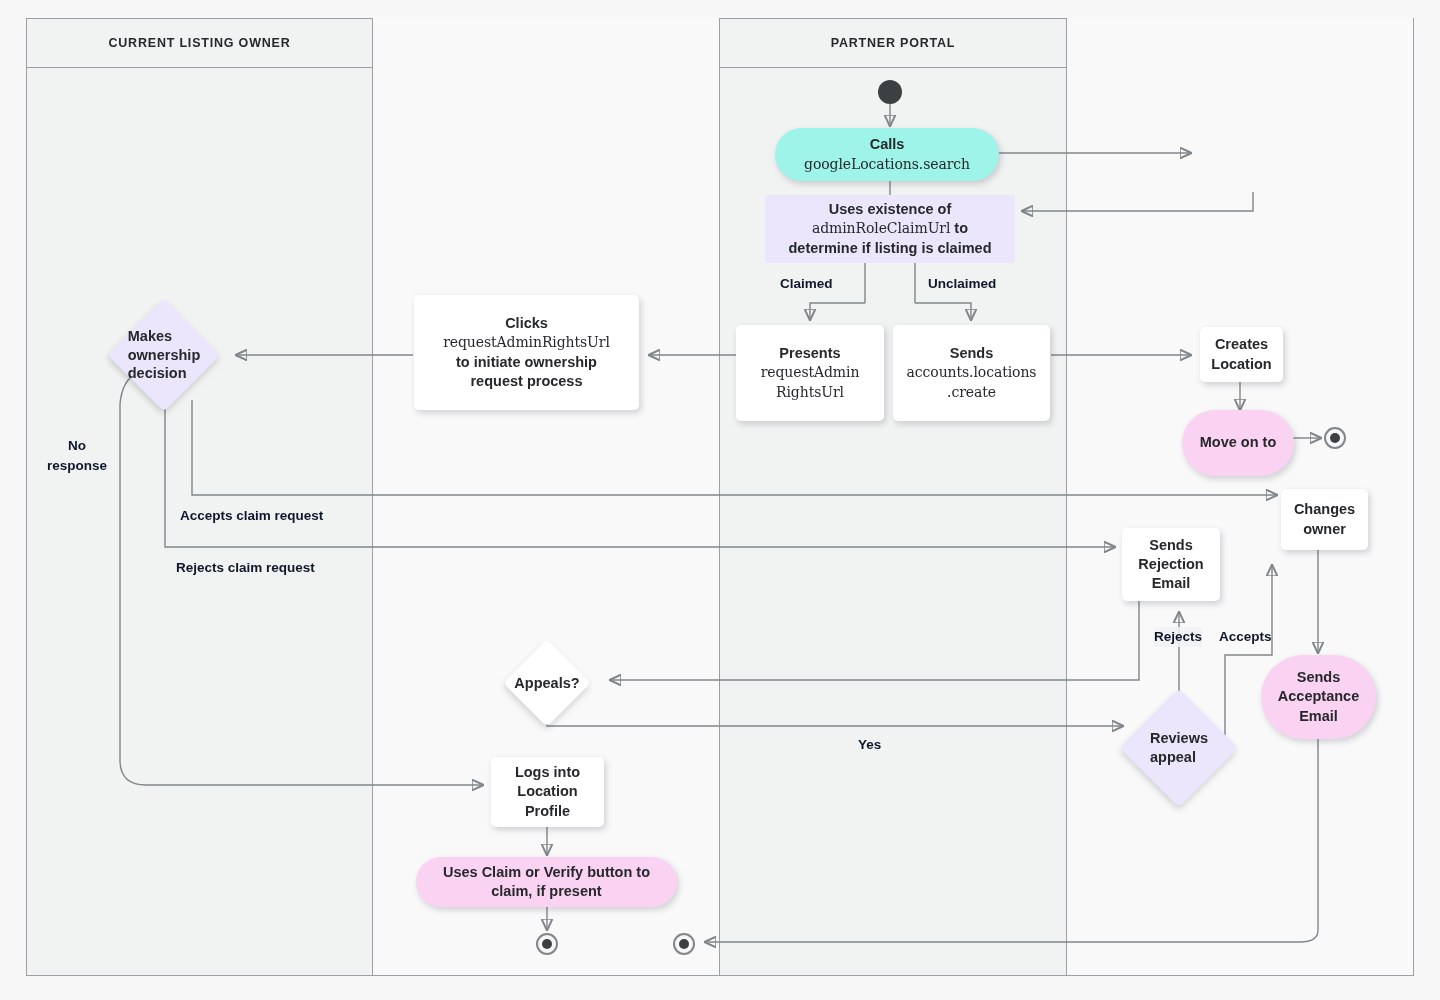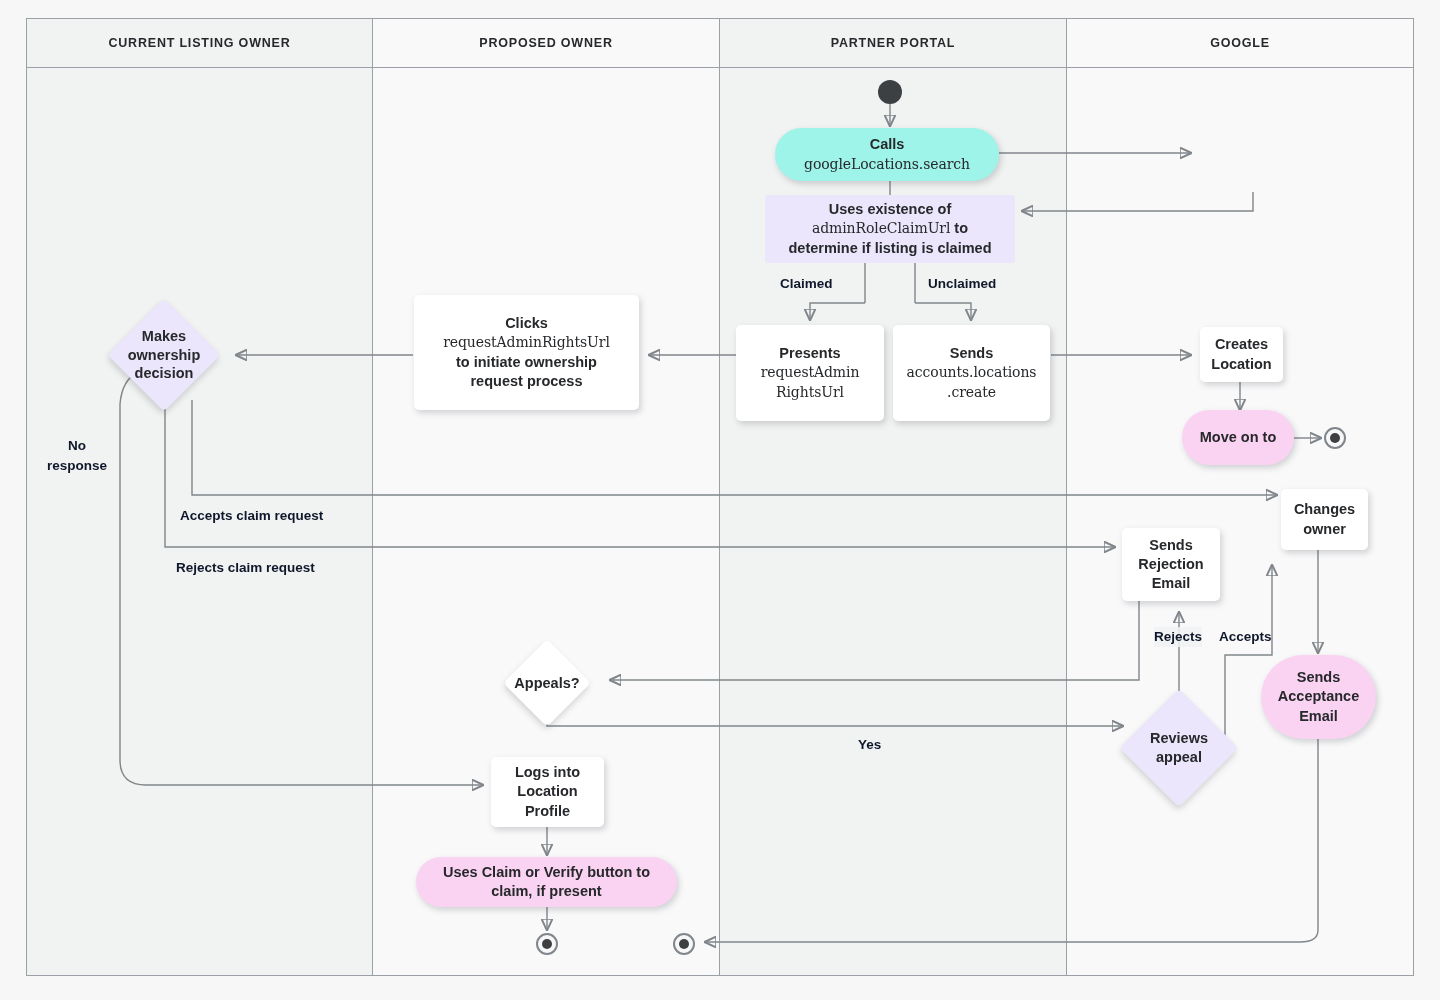--- a/index.html
+++ b/index.html
@@ -96,21 +96,21 @@
     box-shadow: 2px 3px 6px rgba(60,64,67,0.20);
   }
   .diamond-lav .diamond-shape { background: #ebe6fb; }
   .diamond-white .diamond-shape { background: #ffffff; }
   .diamond-label {
     position: absolute;
     inset: 0;
     display: flex;
     align-items: center;
     justify-content: center;
-    text-align: center;
+    text-align: left;
     font-size: 14.5px;
     font-weight: bold;
     color: #26282b;
     line-height: 1.3;
     z-index: 2;
   }
   .mono {
     font-family: "DejaVu Serif", "Liberation Serif", serif;
     font-weight: normal;
     font-size: 14px;
@@ -171,28 +171,22 @@
 
   <div class="lane lane-bg-dark first" style="left:26px;  width:347px;"></div>
   <div class="lane lane-bg-light" style="left:373px; width:347px;"></div>
   <div class="lane lane-bg-dark" style="left:720px; width:347px;"></div>
   <div class="lane lane-bg-light" style="left:1067px;width:347px;"></div>
   <div class="lane-bottom-rule"></div>
 
   <div class="lane-head headtop first lane-bg-dark" style="left:26px;  width:347px;">
     <span class="lane-head-label">CURRENT LISTING OWNER</span>
   </div>
-  <div class="lane-head headtop lane-bg-light" style="left:373px; width:347px;">
-    <span class="lane-head-label">PROPOSED OWNER</span>
-  </div>
   <div class="lane-head headtop lane-bg-dark" style="left:720px; width:347px;">
     <span class="lane-head-label">PARTNER PORTAL</span>
-  </div>
-  <div class="lane-head headtop lane-bg-light" style="left:1067px;width:347px;">
-    <span class="lane-head-label">GOOGLE</span>
   </div>
 
   <svg class="wires">
     <defs>
       <marker id="ar" markerWidth="9" markerHeight="9" refX="8" refY="4.5" orient="auto">
         <path d="M0,0.6 L8.4,4.5 L0,8.4 Z" fill="#80868b" stroke="none"></path>
       </marker>
     </defs>
 
     <line x1="890" y1="104" x2="890" y2="126" marker-end="url(#ar)"></line>
@@ -289,21 +283,21 @@
     <div class="diamond-label" style="left:-25px; right:-25px; white-space:pre-line">Makes
 ownership
 decision</div>
   </div>
 
   <div class="node box" style="left:1200px; top:327px; width:83px; height:55px;">
     <span style="white-space:pre-line">Creates
 Location</span>
   </div>
 
-  <div class="node pill pill-pink" style="left:1182px; top:410px; width:112px; height:55px;">
+  <div class="node pill pill-pink" style="left:1182px; top:410px; width:112px; height:66px;">
     <span>Move on to</span>
   </div>
   <div class="end-dot" style="left:1324px; top:427px;"></div>
 
   <div class="node box" style="left:1281px; top:489px; width:87px; height:61px;">
     <span style="white-space:pre-line">Changes
 owner</span>
   </div>
 
   <div class="node box" style="left:1122px; top:528px; width:98px; height:73px;">

